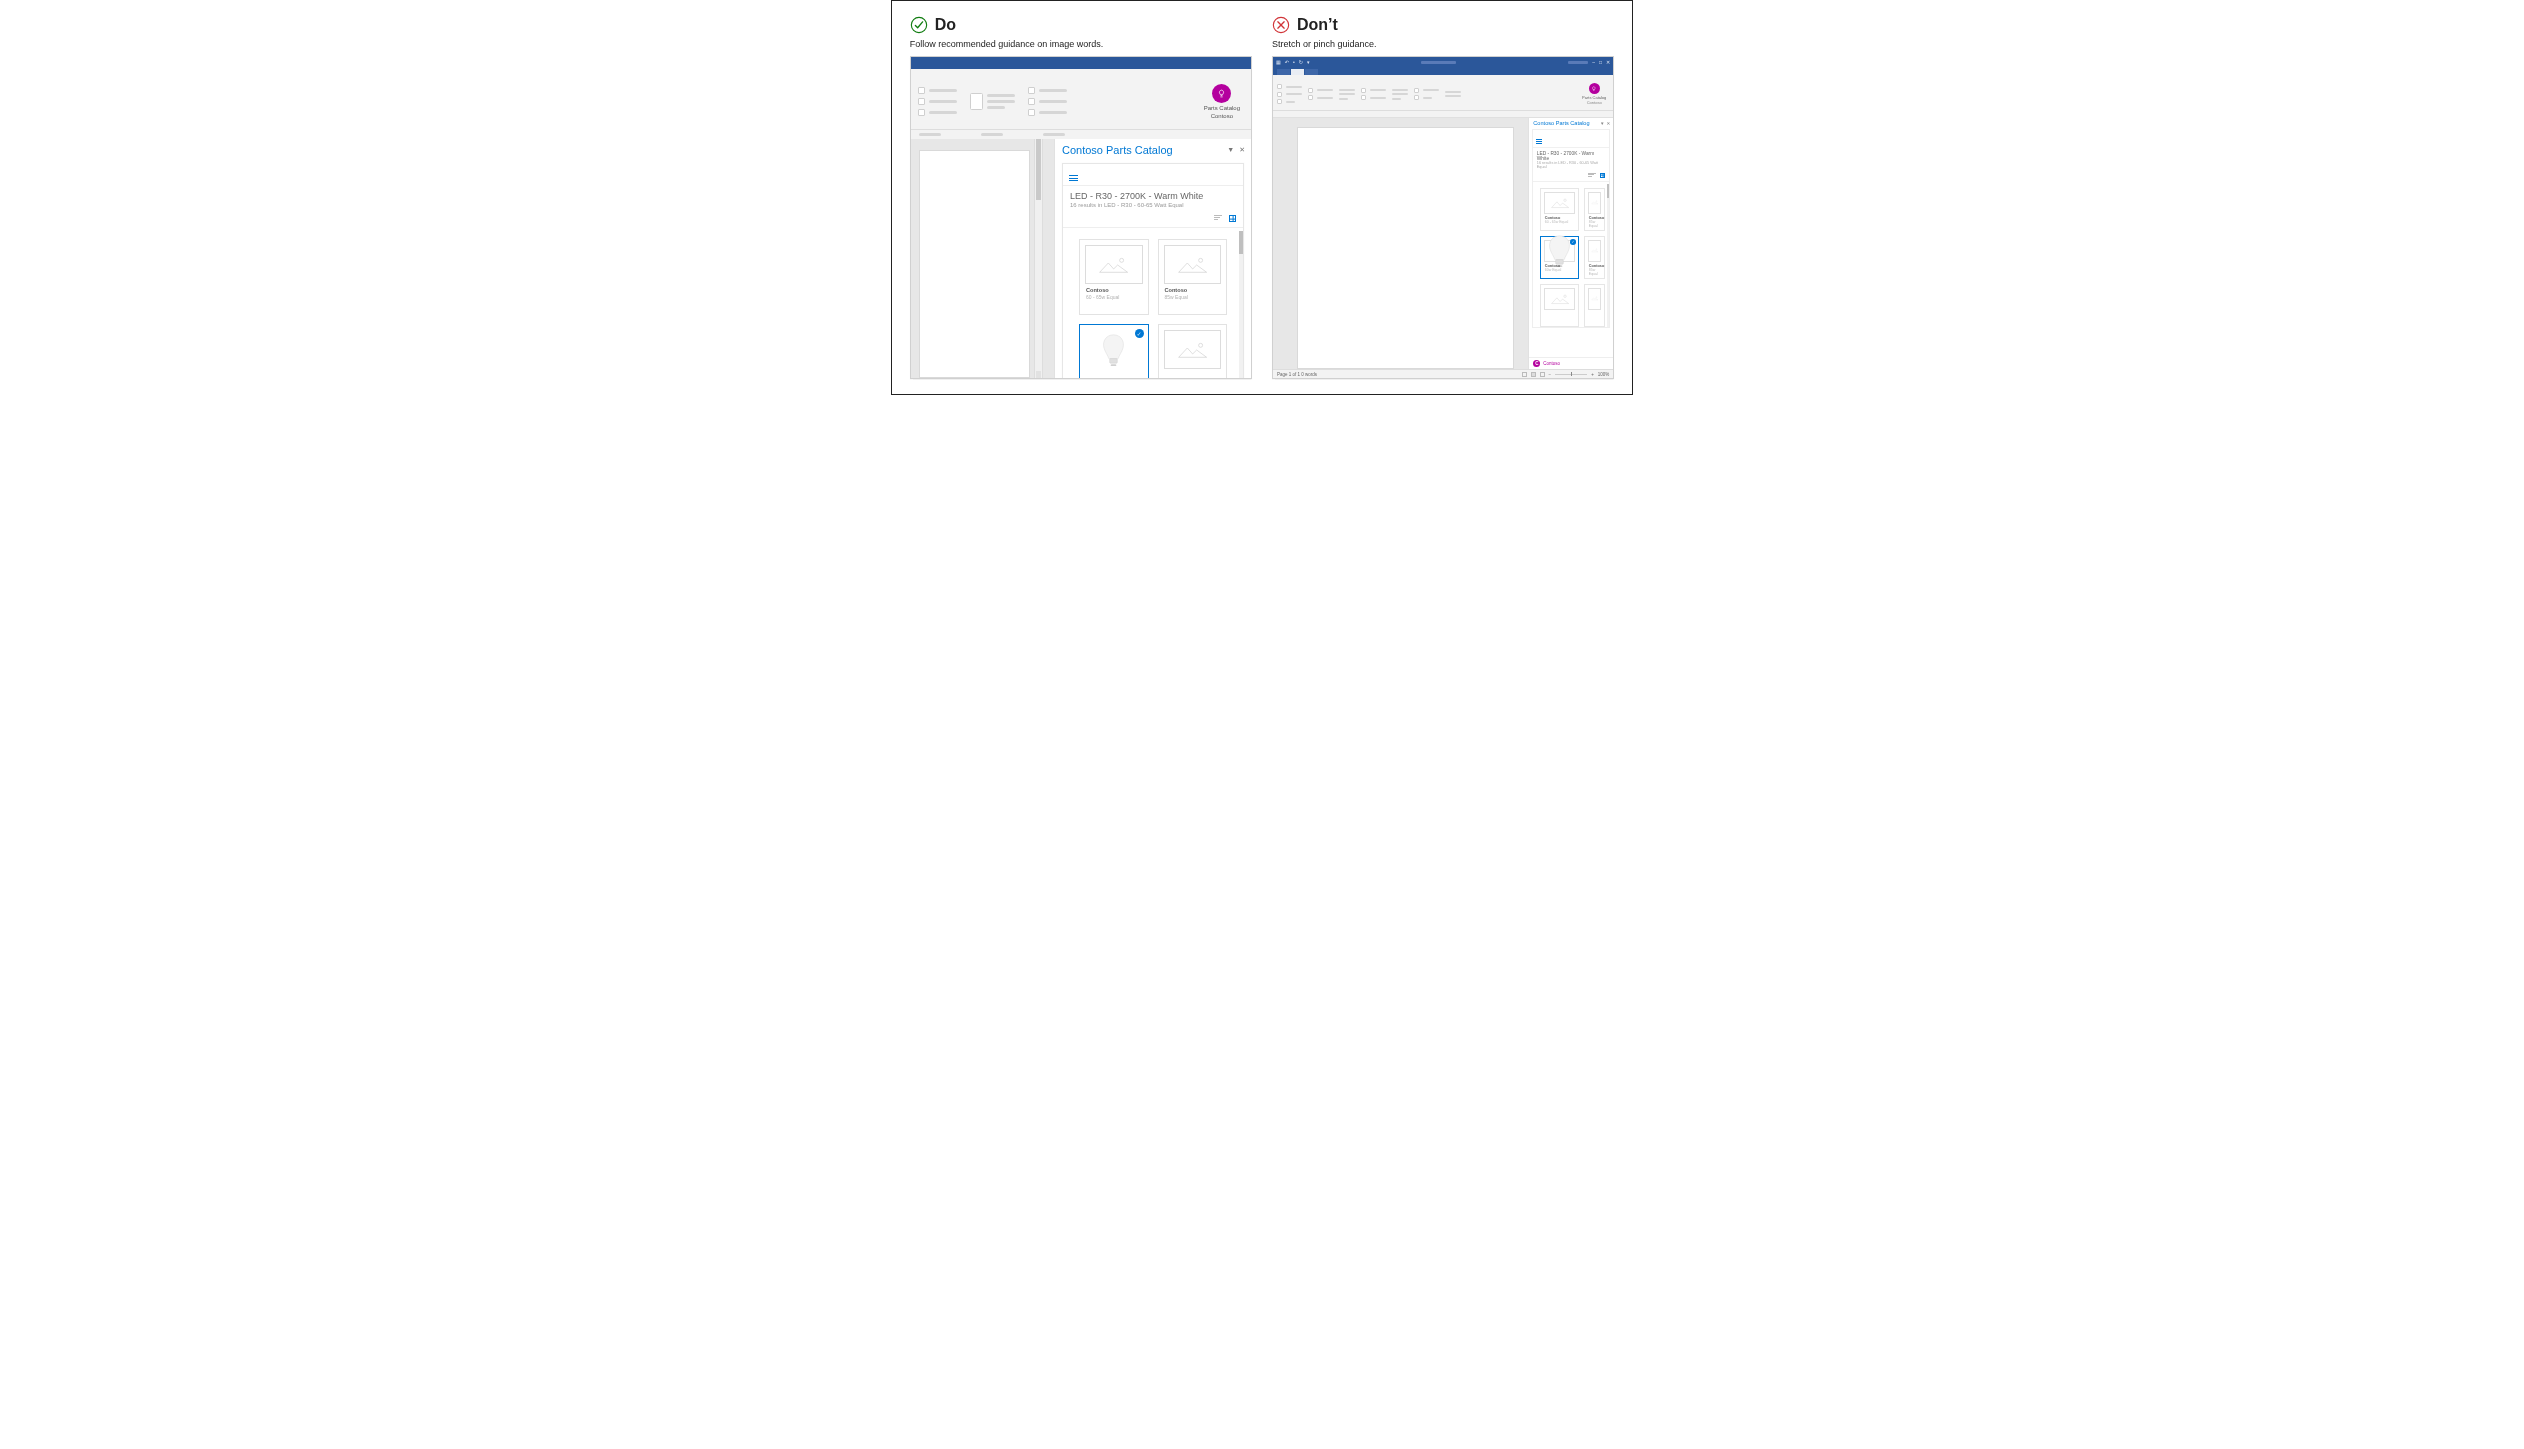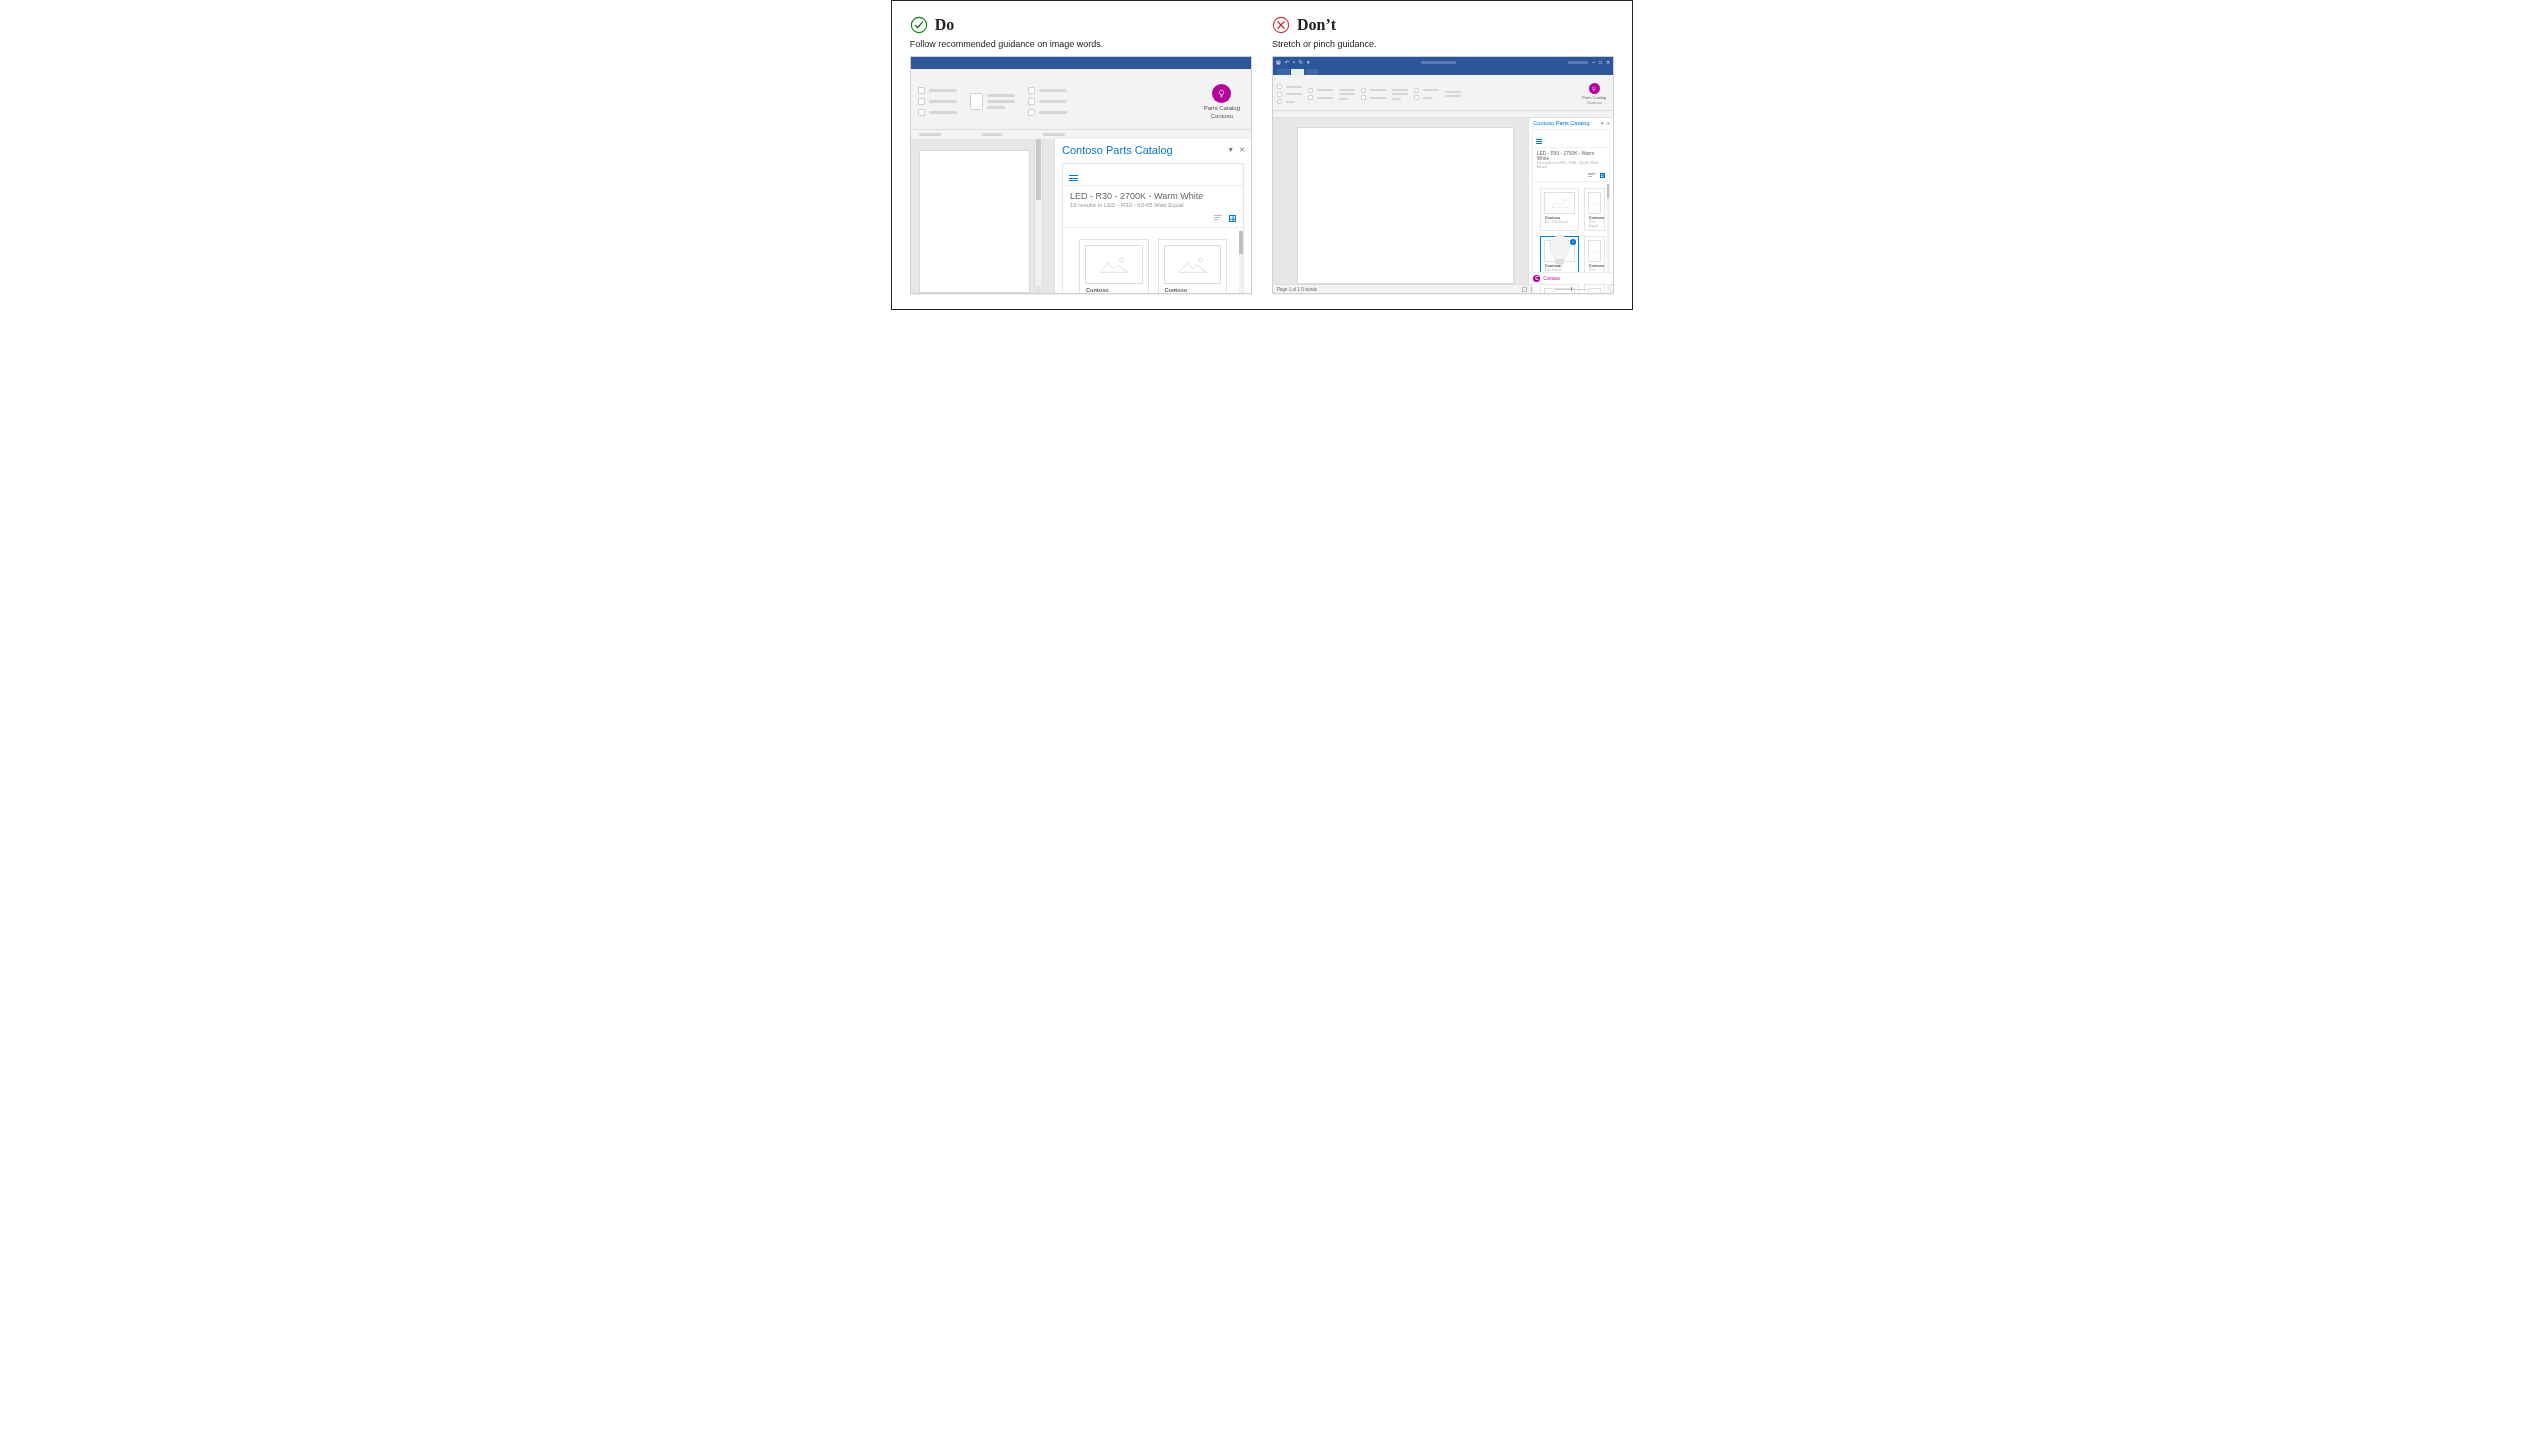--- a/index.html
+++ b/index.html
@@ -12,28 +12,28 @@
   .page {
     display: flex;
     gap: 20px;
     padding: 15px 17.7px;
     border: 0.5px solid #222;
     width: 742px;
     margin: 0 auto;
   }
   .col { flex: 1 1 0; min-width: 0; }
   .col-header { display: flex; align-items: center; gap: 7px; margin-bottom: 5px; }
-  .col-title { font-size: 16px; font-weight: 700; font-family: Liberation Serif, serif; }
+  .col-title { font-size: 16px; font-weight: 700; }
   .col-sub { font-size: 9px; color: #222; margin-bottom: 7px; }
   .icon-circle { width: 18px; height: 18px; }
   .screenshot {
     border: 0.5px solid #d0d0d0;
     background: #e7e7e7;
     position: relative;
-    height: 238px;
+    height: 323px;
     overflow: hidden;
     box-shadow: 0 0.5px 1px rgba(0,0,0,.06);
   }
 
   
   .do-titlebar { height: 12px; background: #2B579A; }
   .do-ribbon {
     height: 61px; background: #f3f3f3; border-bottom: 0.5px solid #ddd;
     display: flex; align-items: center; padding: 5px 7px 0 7px; gap: 13px;
   }

